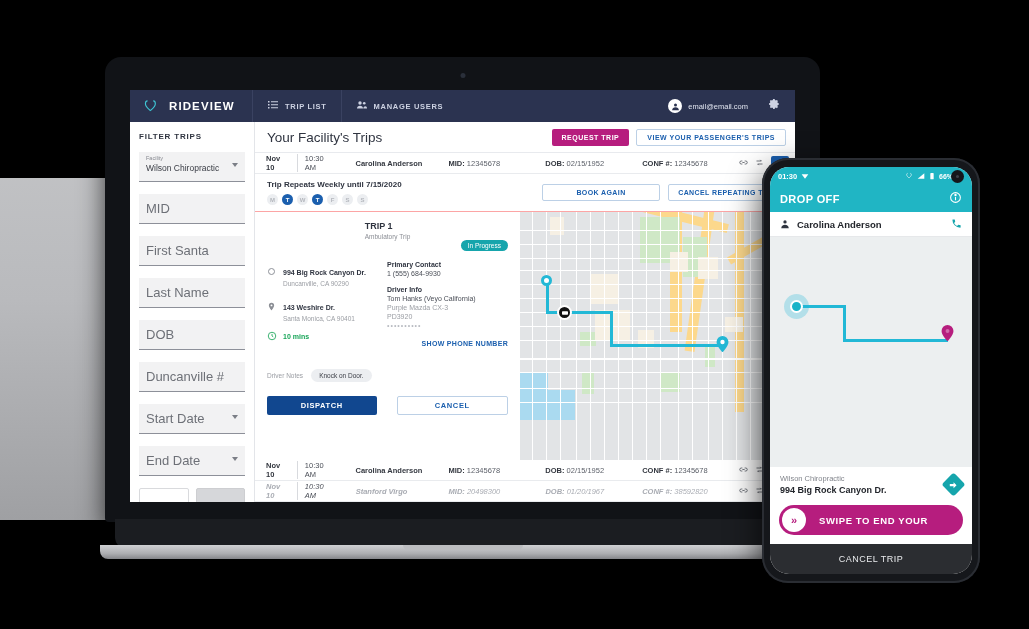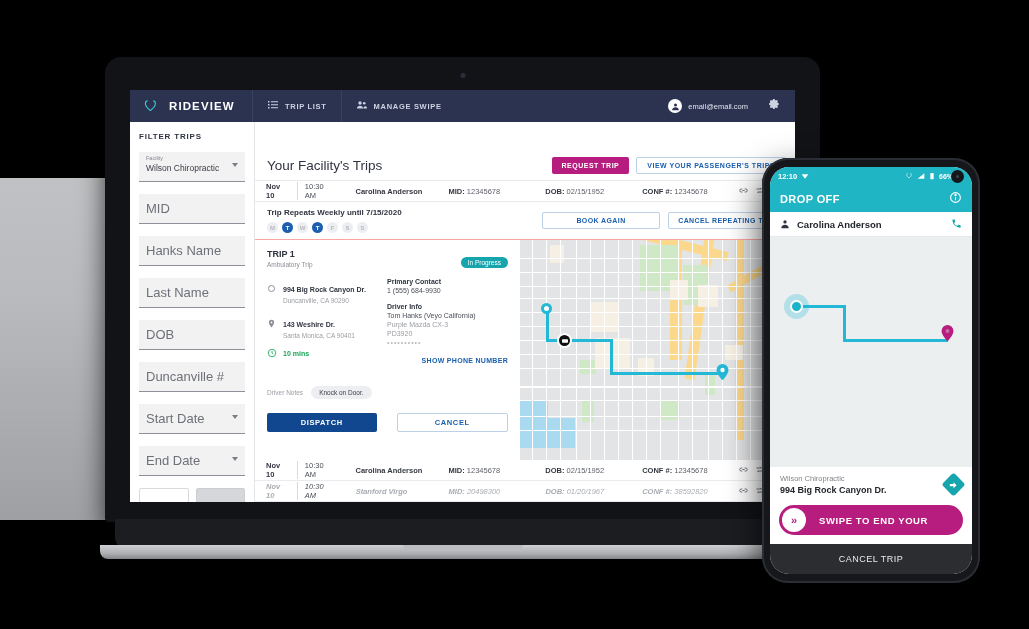--- a/index.html
+++ b/index.html
@@ -59,21 +59,21 @@
   .fl { font-size:5.5px; color:#86888f; line-height:7px; }
   .fv { font-size:8.5px; color:#3a3d45; line-height:13px; }
   .fph { font-size:13px; color:#6d7077; line-height:22px; }
   .caret { position:absolute; right:7px; top:11px; width:0;height:0;
      border-left:3.5px solid transparent;border-right:3.5px solid transparent;border-top:4px solid #7b7e86; }
   .sb-btns { display:flex; gap:7px; }
   .sb-btn { flex:1; height:16px; border:1px solid #d9dadd; background:#fff; border-radius:2px; }
   .sb-btn.grey { background:#d6d7da; border-color:#cdced1; }
 
   
-  .main { flex:1; background:#fff; display:flex; flex-direction:column;margin-top:28px; }
+  .main { flex:1; background:#fff; display:flex; flex-direction:column; }
   .page-head { height:31px; display:flex; align-items:center; padding:0 9px 0 12px; border-bottom:1px solid #e8eaee; }
   .page-title { font-size:13.5px; color:#2f3440; flex:1; }
   .btn { font-size:7px; font-weight:700; letter-spacing:.5px; height:17px; padding:0 10px;
      display:flex; align-items:center; border-radius:2px; }
   .btn-pink { background:#b61d7e; color:#fff; }
   .btn-out { background:#fff; color:#1b5fae; border:1px solid #bcd0e6; margin-left:7px; }
 
   
   .row { display:flex; align-items:center; height:21px; padding:0 0 0 11px; border-bottom:1px solid #e9ebee;
      font-size:7.5px; color:#33373f; }
@@ -95,21 +95,21 @@
   .day { width:11px;height:11px;border-radius:50%; background:#eceef1; color:#b4b7bd;
      font-size:6px; display:flex;align-items:center;justify-content:center; font-weight:700; }
   .day.on { background:#1b5fae; color:#fff; }
   .repeat-btns { margin-left:auto; display:flex; gap:8px; }
   .rb { font-size:7px; font-weight:700; letter-spacing:.4px; color:#1b5fae; background:#fff;
      border:1px solid #bcd0e6; height:17px; width:118px; display:flex;align-items:center;justify-content:center; border-radius:2px; }
 
   
   .detail { display:flex; flex:1; min-height:0; }
   .dleft { width:265px; padding:9px 12px 0; }
-  .d-head { display:flex; align-items:flex-end; }
+  .d-head { display:flex; align-items:center;flex-direction:column; }
   .d-t1 { font-size:9px; font-weight:700; color:#2f3440; }
   .d-t2 { font-size:6.5px; color:#8b8e95; margin-top:2px; }
   .pill { margin-left:auto; background:#16a5ac; color:#fff; font-size:6.5px; padding:2px 7px; border-radius:8px; }
   .d-cols { display:flex; margin-top:10px; }
   .d-c1 { width:120px; }
   .d-c2 { flex:1; }
   .addr { display:flex; gap:6px; margin-bottom:9px; }
   .addr .ic { width:10px; color:#8b8e95; flex:none; padding-top:1px; }
   .addr .ic svg { width:9px; height:9px; }
   .a1 { font-size:7px; font-weight:700; color:#2f3440; }
@@ -231,21 +231,21 @@
 
         <div class="nav-item">
           <span>
             <svg viewBox="0 0 24 24" fill="currentColor">
                 <circle cx="8" cy="8" r="3.4"></circle>
                 <circle cx="16.5" cy="8.5" r="2.6"></circle>
                 <path d="M2 19c0-3.3 2.7-5.5 6-5.5s6 2.2 6 5.5z"></path>
                 <path d="M14.5 19c0-2.6 1.7-4.6 4-4.6 2 0 3.5 1.6 3.5 4.6z"></path>
               </svg>
           </span>
-          <span>MANAGE SWIPE</span>
+          <span>MANAGE USERS</span>
         </div>
 
         <div class="topbar-spacer"></div>
 
         <div class="acct">
           <span class="acct-ava">
             <svg viewBox="0 0 24 24" fill="currentColor">
                 <circle cx="12" cy="8" r="4"></circle>
                 <path d="M3 22c0-5 4-8 9-8s9 3 9 8z"></path>
               </svg>
@@ -269,21 +269,21 @@
           <div class="field with-label">
             <div class="fl">Facility</div>
             <div class="fv">Wilson Chiropractic</div>
             <span class="caret"></span>
           </div>
 
           <div class="field">
             <div class="fph">MID</div>
           </div>
           <div class="field">
-            <div class="fph">Hanks Name</div>
+            <div class="fph">First Santa</div>
           </div>
           <div class="field">
             <div class="fph">Last Name</div>
           </div>
           <div class="field">
             <div class="fph">DOB</div>
           </div>
           <div class="field">
             <div class="fph">Duncanville #</div>
           </div>
@@ -537,21 +537,21 @@
     <div class="laptop-base"></div>
     <div class="laptop-foot"></div>
     <div class="laptop-notch"></div>
   </div>
 
   <div class="phone">
     <div class="phone-body"></div>
     <div class="phone-screen">
 
       <div class="ph-status">
-        <span>12:10</span>
+        <span>01:30</span>
         <span style="margin-left:4px">
           <svg viewBox="0 0 24 24" fill="currentColor">
               <path d="M2 7h20L12 20z"></path>
             </svg>
         </span>
         <span class="right">
           <span>
             <svg viewBox="0 0 24 24" fill="none" stroke="currentColor" stroke-width="1.8">
                 <path d="M5 4c-2 0-3 2-3 4 0 4 4 7 7 10"></path>
                 <path d="M13 4c2 0 3 2 3 4 0 4-4 7-7 10"></path>

